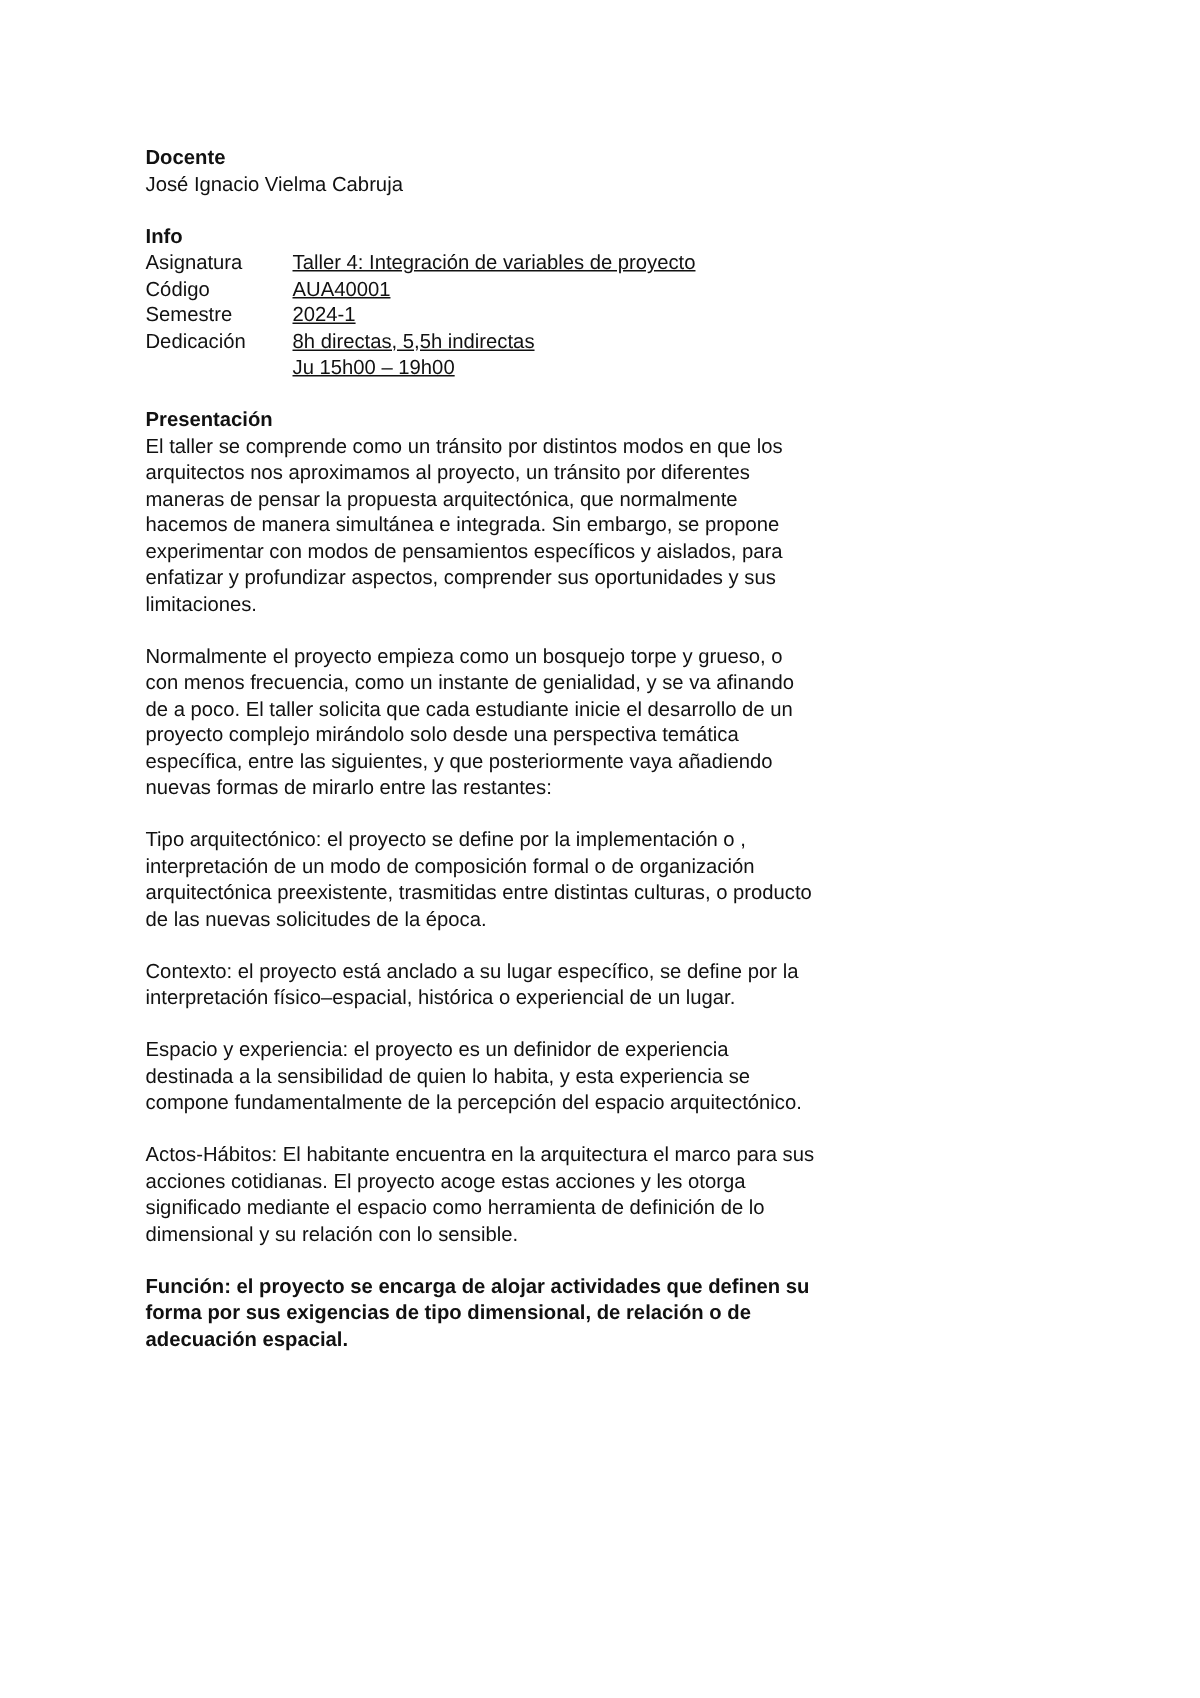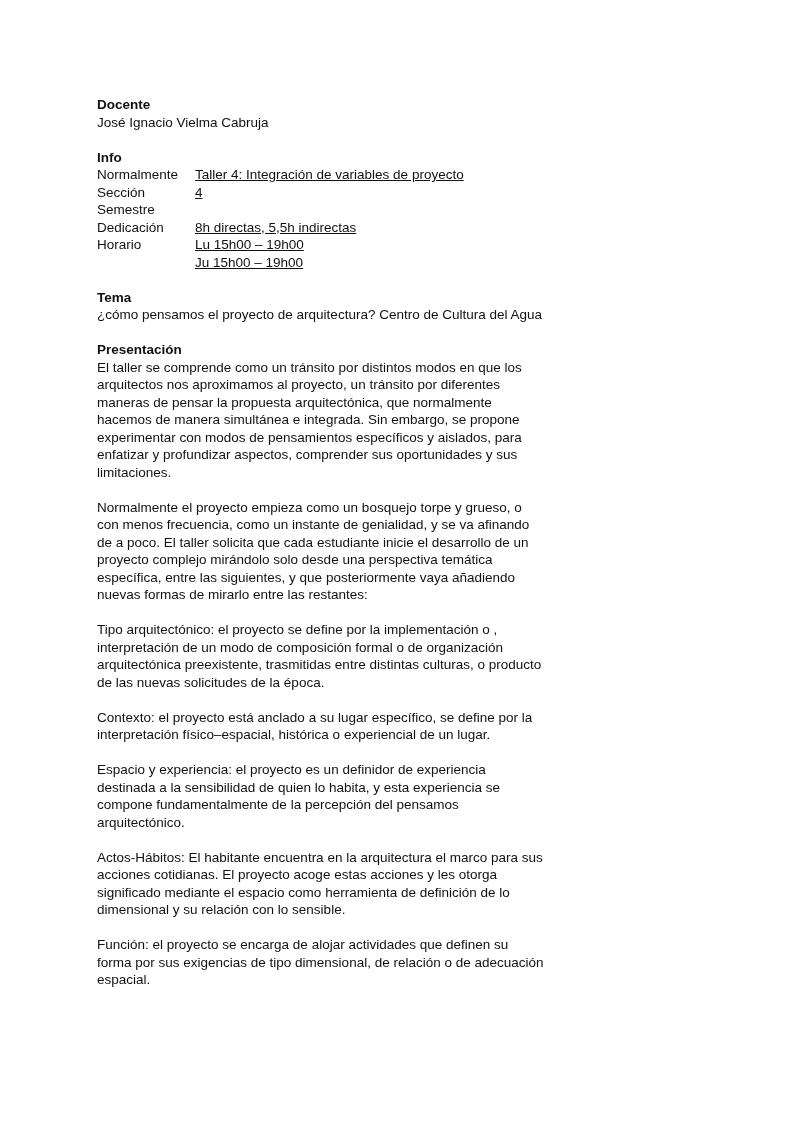--- a/index.html
+++ b/index.html
@@ -28,20 +28,21 @@
     margin: 0;
   }
   .section {
     margin: 0 0 17.5px 0;
   }
   p.para {
     margin: 0 0 17.5px 0;
   }
   p.para:last-child {
     margin-bottom: 0;
+    font-weight: bold;
   }
   .plain {
     margin: 0;
   }
   .info-table {
     margin: 0;
   }
   .info-row {
     display: flex;
     flex-direction: row;
@@ -63,54 +64,47 @@
 
   <div class="section">
     <p class="heading plain">Docente</p>
     <p class="plain">José Ignacio Vielma Cabruja</p>
   </div>
 
   <div class="section">
     <p class="heading plain">Info</p>
     <div class="info-table">
       <div class="info-row">
-        <span class="info-label">Normalmente</span>
+        <span class="info-label">Asignatura</span>
         <span class="info-value">Taller 4: Integración de variables de proyecto</span>
       </div>
       <div class="info-row">
-        <span class="info-label">Sección</span>
-        <span class="info-value">4</span>
+        <span class="info-label">Código</span>
+        <span class="info-value">AUA40001</span>
       </div>
       <div class="info-row">
         <span class="info-label">Semestre</span>
+        <span class="info-value">2024-1</span>
       </div>
       <div class="info-row">
         <span class="info-label">Dedicación</span>
         <span class="info-value">8h directas, 5,5h indirectas</span>
-      </div>
-      <div class="info-row">
-        <span class="info-label">Horario</span>
-        <span class="info-value">Lu 15h00 – 19h00</span>
       </div>
       <div class="info-row">
         <span class="info-label"></span>
         <span class="info-value">Ju 15h00 – 19h00</span>
       </div>
     </div>
   </div>
 
-  <div class="section">
-    <p class="heading plain">Tema</p>
-    <p class="plain">¿cómo pensamos el proyecto de arquitectura? Centro de Cultura del Agua</p>
-  </div>
 
   <div class="section">
     <p class="heading plain">Presentación</p>
     <p class="para plain">El taller se comprende como un tránsito por distintos modos en que los arquitectos nos aproximamos al proyecto, un tránsito por diferentes maneras de pensar la propuesta arquitectónica, que normalmente hacemos de manera simultánea e integrada. Sin embargo, se propone experimentar con modos de pensamientos específicos y aislados, para enfatizar y profundizar aspectos, comprender sus oportunidades y sus limitaciones.</p>
     <p class="para">Normalmente el proyecto empieza como un bosquejo torpe y grueso, o con menos frecuencia, como un instante de genialidad, y se va afinando de a poco. El taller solicita que cada estudiante inicie el desarrollo de un proyecto complejo mirándolo solo desde una perspectiva temática específica, entre las siguientes, y que posteriormente vaya añadiendo nuevas formas de mirarlo entre las restantes:</p>
     <p class="para">Tipo arquitectónico: el proyecto se define por la implementación o , interpretación de un modo de composición formal o de organización arquitectónica preexistente, trasmitidas entre distintas culturas, o producto de las nuevas solicitudes de la época.</p>
     <p class="para">Contexto: el proyecto está anclado a su lugar específico, se define por la interpretación físico–espacial, histórica o experiencial de un lugar.</p>
-    <p class="para">Espacio y experiencia: el proyecto es un definidor de experiencia destinada a la sensibilidad de quien lo habita, y esta experiencia se compone fundamentalmente de la percepción del pensamos arquitectónico.</p>
+    <p class="para">Espacio y experiencia: el proyecto es un definidor de experiencia destinada a la sensibilidad de quien lo habita, y esta experiencia se compone fundamentalmente de la percepción del espacio arquitectónico.</p>
     <p class="para">Actos-Hábitos: El habitante encuentra en la arquitectura el marco para sus acciones cotidianas. El proyecto acoge estas acciones y les otorga significado mediante el espacio como herramienta de definición de lo dimensional y su relación con lo sensible.</p>
     <p class="para">Función: el proyecto se encarga de alojar actividades que definen su forma por sus exigencias de tipo dimensional, de relación o de adecuación espacial.</p>
   </div>
 
 </div>
 
 </body></html>

